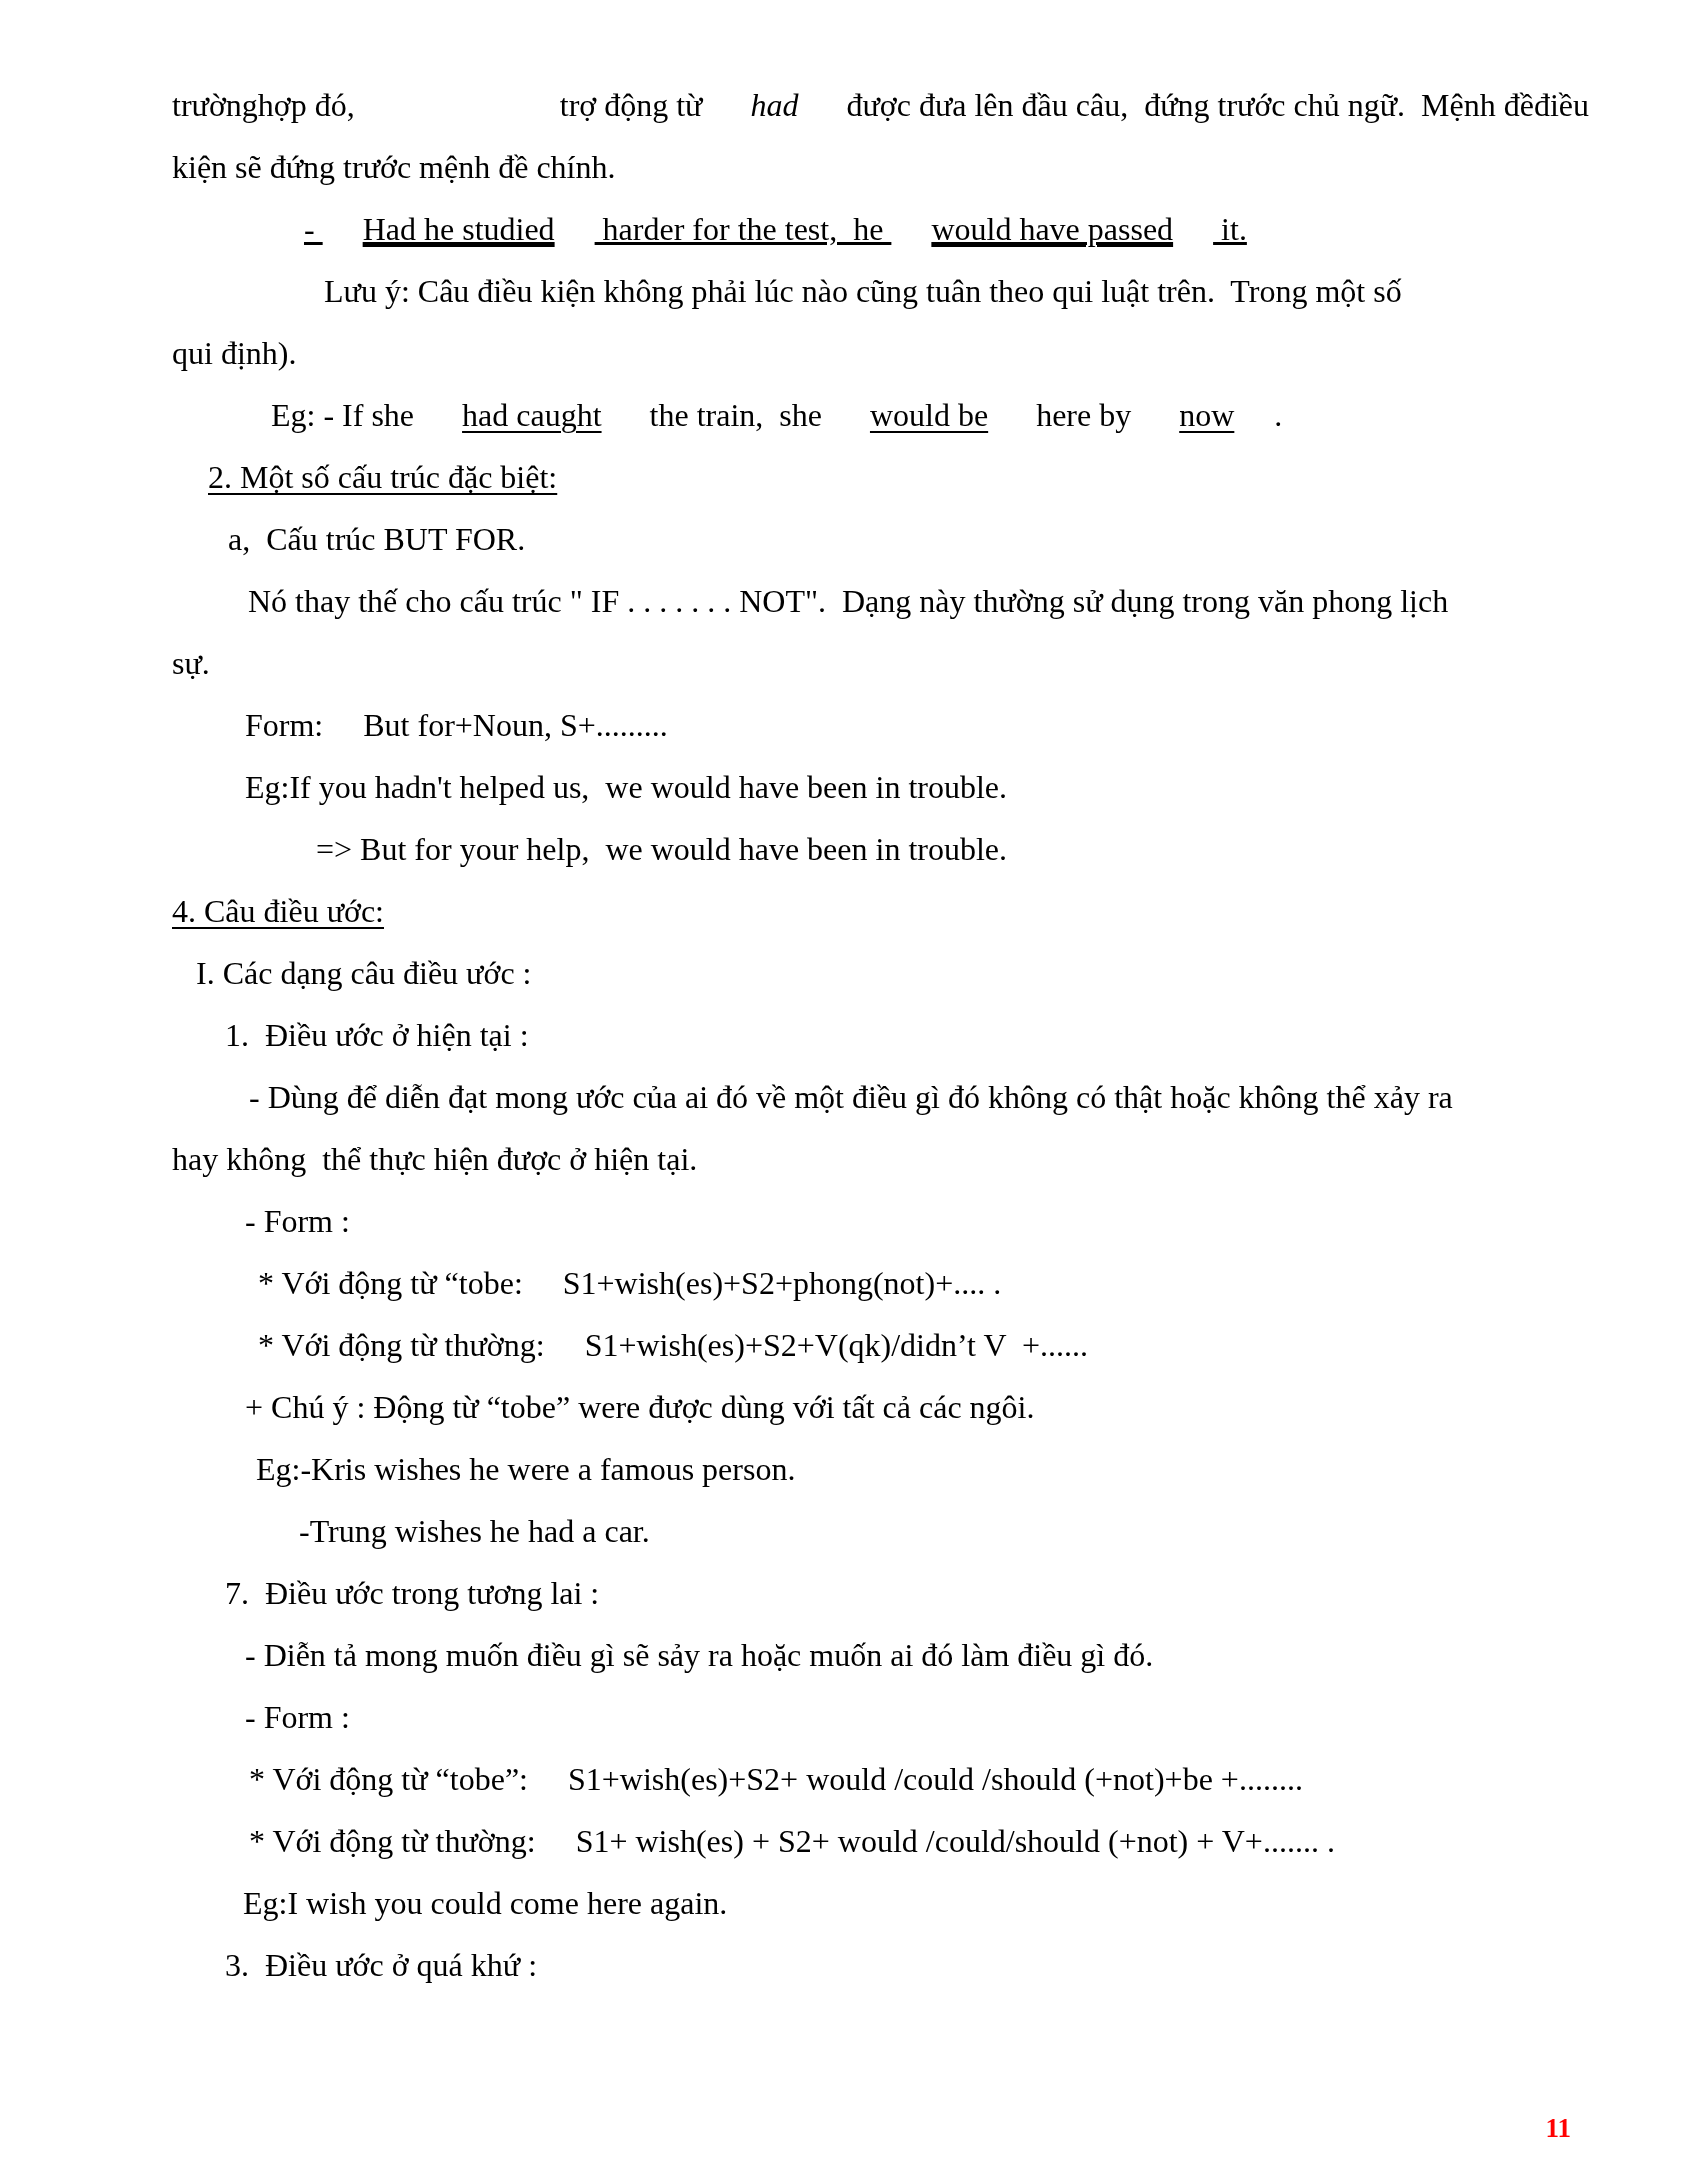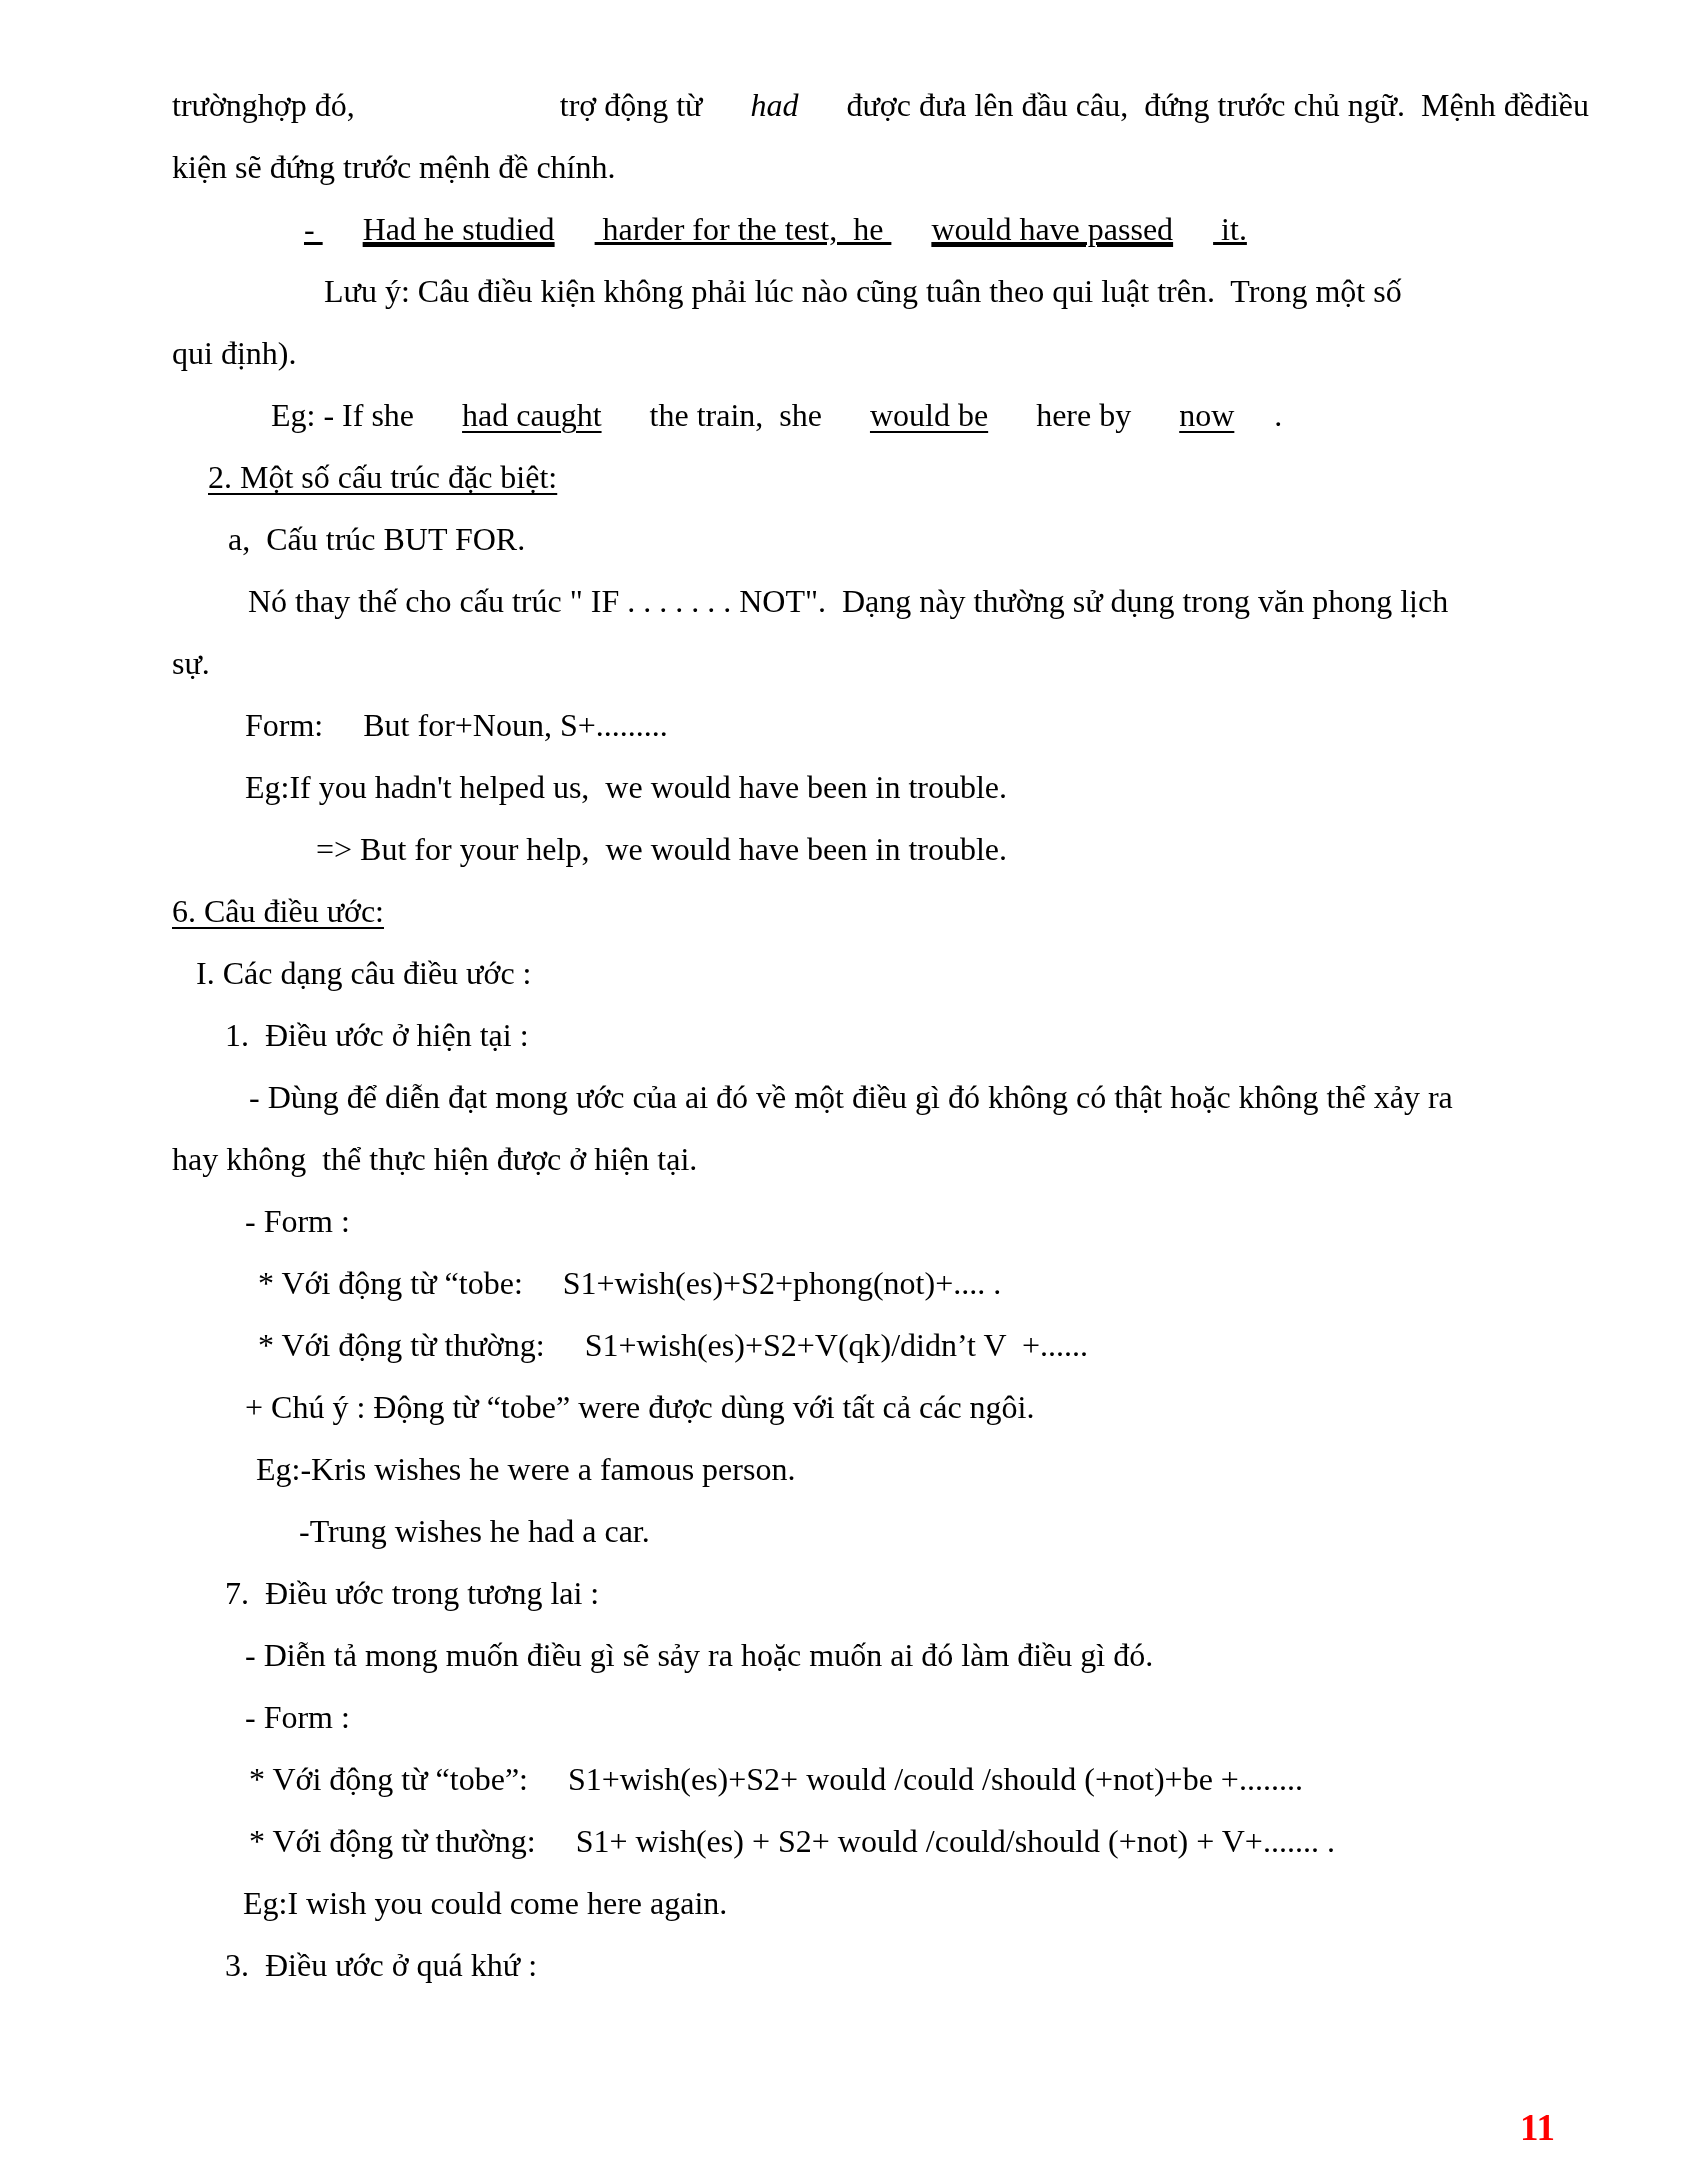--- a/index.html
+++ b/index.html
@@ -23,23 +23,23 @@
     white-space:pre;
   }
   .seg{white-space:pre;margin-left:40px;}
   .seg.b{font-weight:normal;}
   .seg.i{font-style:italic;}
   .seg.u{text-decoration:underline;text-decoration-thickness:2px;text-underline-offset:4.6px;}
   .tab{display:inline-block;height:0.7px;}
   .page-number{
     position:absolute;
     top:2108px;
-    right:132px;
+    right:116px;
     font-weight:bold;
-    font-size:37px;
+    font-size:27px;
     line-height:40px;
   }
 </style>
 </head>
 <body>
 
 <div class="page">
   <div class="content">
       <div class="line"><span class="seg">trườnghợp đó,</span><span class="tab" style="width: 165px;"></span><span class="seg">trợ động từ </span><span class="seg b i">had</span><span class="seg"> được đưa lên đầu câu,  đứng trước chủ ngữ.  Mệnh đềđiều</span></div>
       <div class="line"><span class="seg">kiện sẽ đứng trước mệnh đề chính.</span></div>
@@ -47,21 +47,21 @@
       <div class="line" style="padding-left: 152px;"><span class="seg">Lưu ý: Câu điều kiện không phải lúc nào cũng tuân theo qui luật trên.  Trong một số</span></div>
       <div class="line"><span class="seg">qui định).</span></div>
       <div class="line" style="padding-left: 99px;"><span class="seg">Eg: - If she </span><span class="seg u">had caught</span><span class="seg"> the train,  she </span><span class="seg u">would be</span><span class="seg"> here by </span><span class="seg u">now</span><span class="seg">.</span></div>
       <div class="line" style="padding-left: 36px;"><span class="seg u">2. Một số cấu trúc đặc biệt:</span></div>
       <div class="line" style="padding-left: 56px;"><span class="seg">a,  Cấu trúc BUT FOR.</span></div>
       <div class="line" style="padding-left: 76px;"><span class="seg">Nó thay thế cho cấu trúc " IF . . . . . . . NOT".  Dạng này thường sử dụng trong văn phong lịch</span></div>
       <div class="line"><span class="seg">sự.</span></div>
       <div class="line" style="padding-left: 73px;"><span class="seg">Form:</span><span class="seg b">But for+Noun, S+.........</span></div>
       <div class="line" style="padding-left: 73px;"><span class="seg">Eg:If you hadn't helped us,  we would have been in trouble.</span></div>
       <div class="line" style="padding-left: 144px;"><span class="seg">=&gt; But for your help,  we would have been in trouble.</span></div>
-      <div class="line"><span class="seg b u">6. Câu điều ước:</span></div>
+      <div class="line"><span class="seg b u">4. Câu điều ước:</span></div>
       <div class="line" style="padding-left: 24px;"><span class="seg">I. Các dạng câu điều ước :</span></div>
       <div class="line" style="padding-left: 53px;"><span class="seg">1.  Điều ước ở hiện tại :</span></div>
       <div class="line" style="padding-left: 77px;"><span class="seg">- Dùng để diễn đạt mong ước của ai đó về một điều gì đó không có thật hoặc không thể xảy ra</span></div>
       <div class="line"><span class="seg">hay không  thể thực hiện được ở hiện tại.</span></div>
       <div class="line" style="padding-left: 73px;"><span class="seg">- Form :</span></div>
       <div class="line" style="padding-left: 86px;"><span class="seg">* Với động từ “tobe:</span><span class="seg b">S1+wish(es)+S2+phong(not)+.... .</span></div>
       <div class="line" style="padding-left: 86px;"><span class="seg">* Với động từ thường:</span><span class="seg b">S1+wish(es)+S2+V(qk)/didn’t V  +......</span></div>
       <div class="line" style="padding-left: 73px;"><span class="seg">+ Chú ý : Động từ “tobe” were được dùng với tất cả các ngôi.</span></div>
       <div class="line" style="padding-left: 84px;"><span class="seg">Eg:-Kris wishes he were a famous person.</span></div>
       <div class="line" style="padding-left: 127px;"><span class="seg">-Trung wishes he had a car.</span></div>

